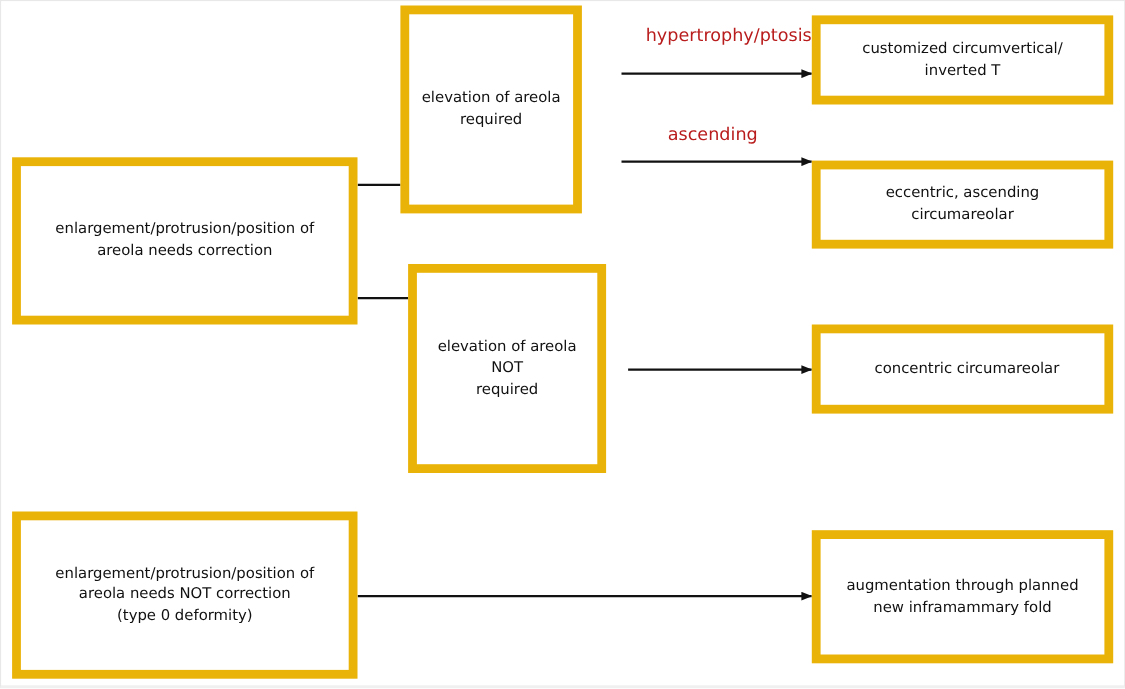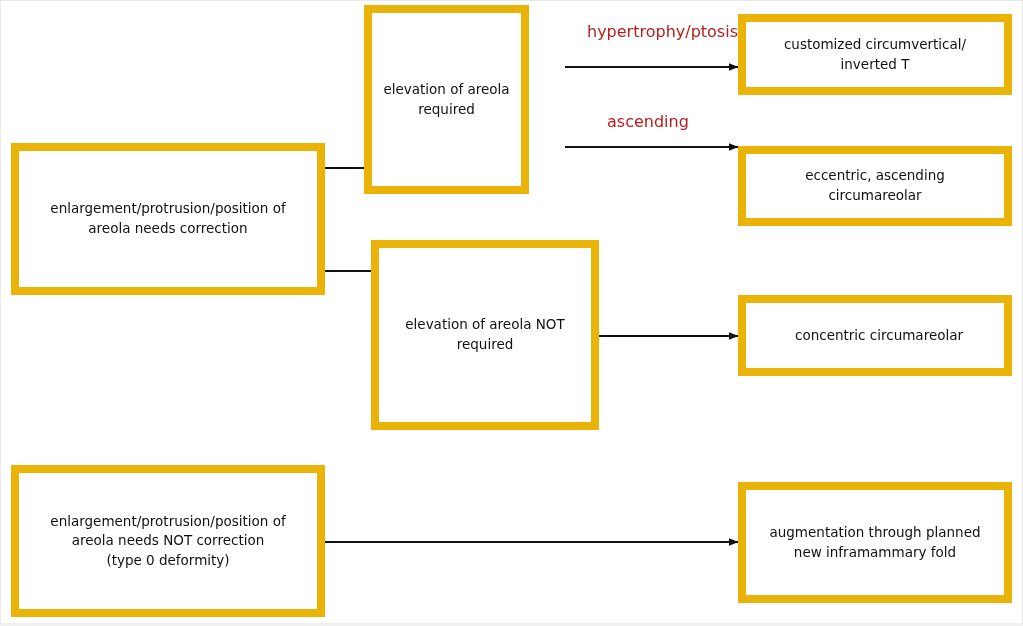--- a/index.html
+++ b/index.html
@@ -101,21 +101,21 @@
     <span class="node-text">enlargement/protrusion/position of
 areola needs NOT correction
 (type 0 deformity)</span>
   </div>
 
   <div class="node" style="left:363px; top:4px; width:165px; height:189px;">
     <span class="node-text">elevation of areola
 required</span>
   </div>
 
-  <div class="node" style="left:370px; top:239px; width:228px; height:190px;">
+  <div class="node" style="left:370px; top:239px; width:180px; height:190px;">
     <span class="node-text">elevation of areola NOT
 required</span>
   </div>
 
   <div class="node" style="left:737px; top:13px; width:274px; height:81px;">
     <span class="node-text">customized circumvertical/
 inverted T</span>
   </div>
 
   <div class="node" style="left:737px; top:106px; width:274px; height:80px;margin-top:39px;">

